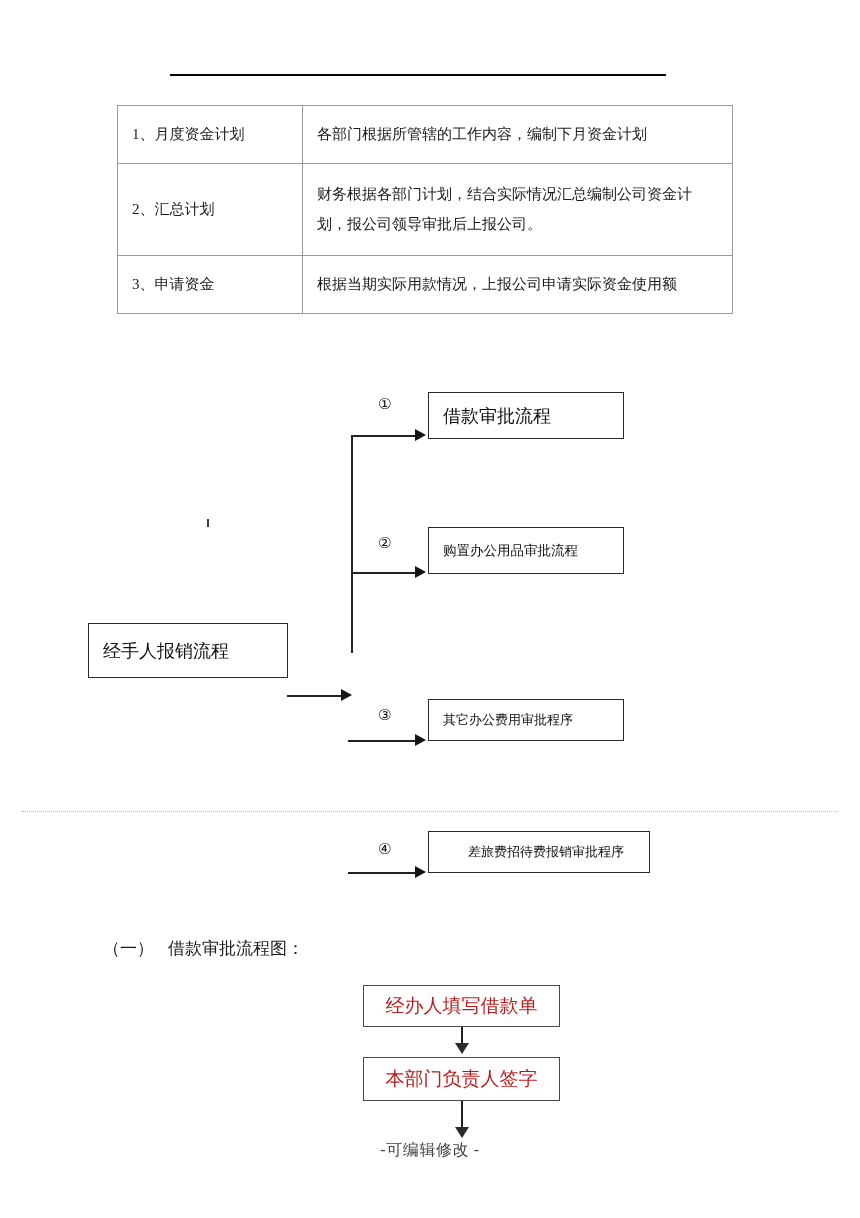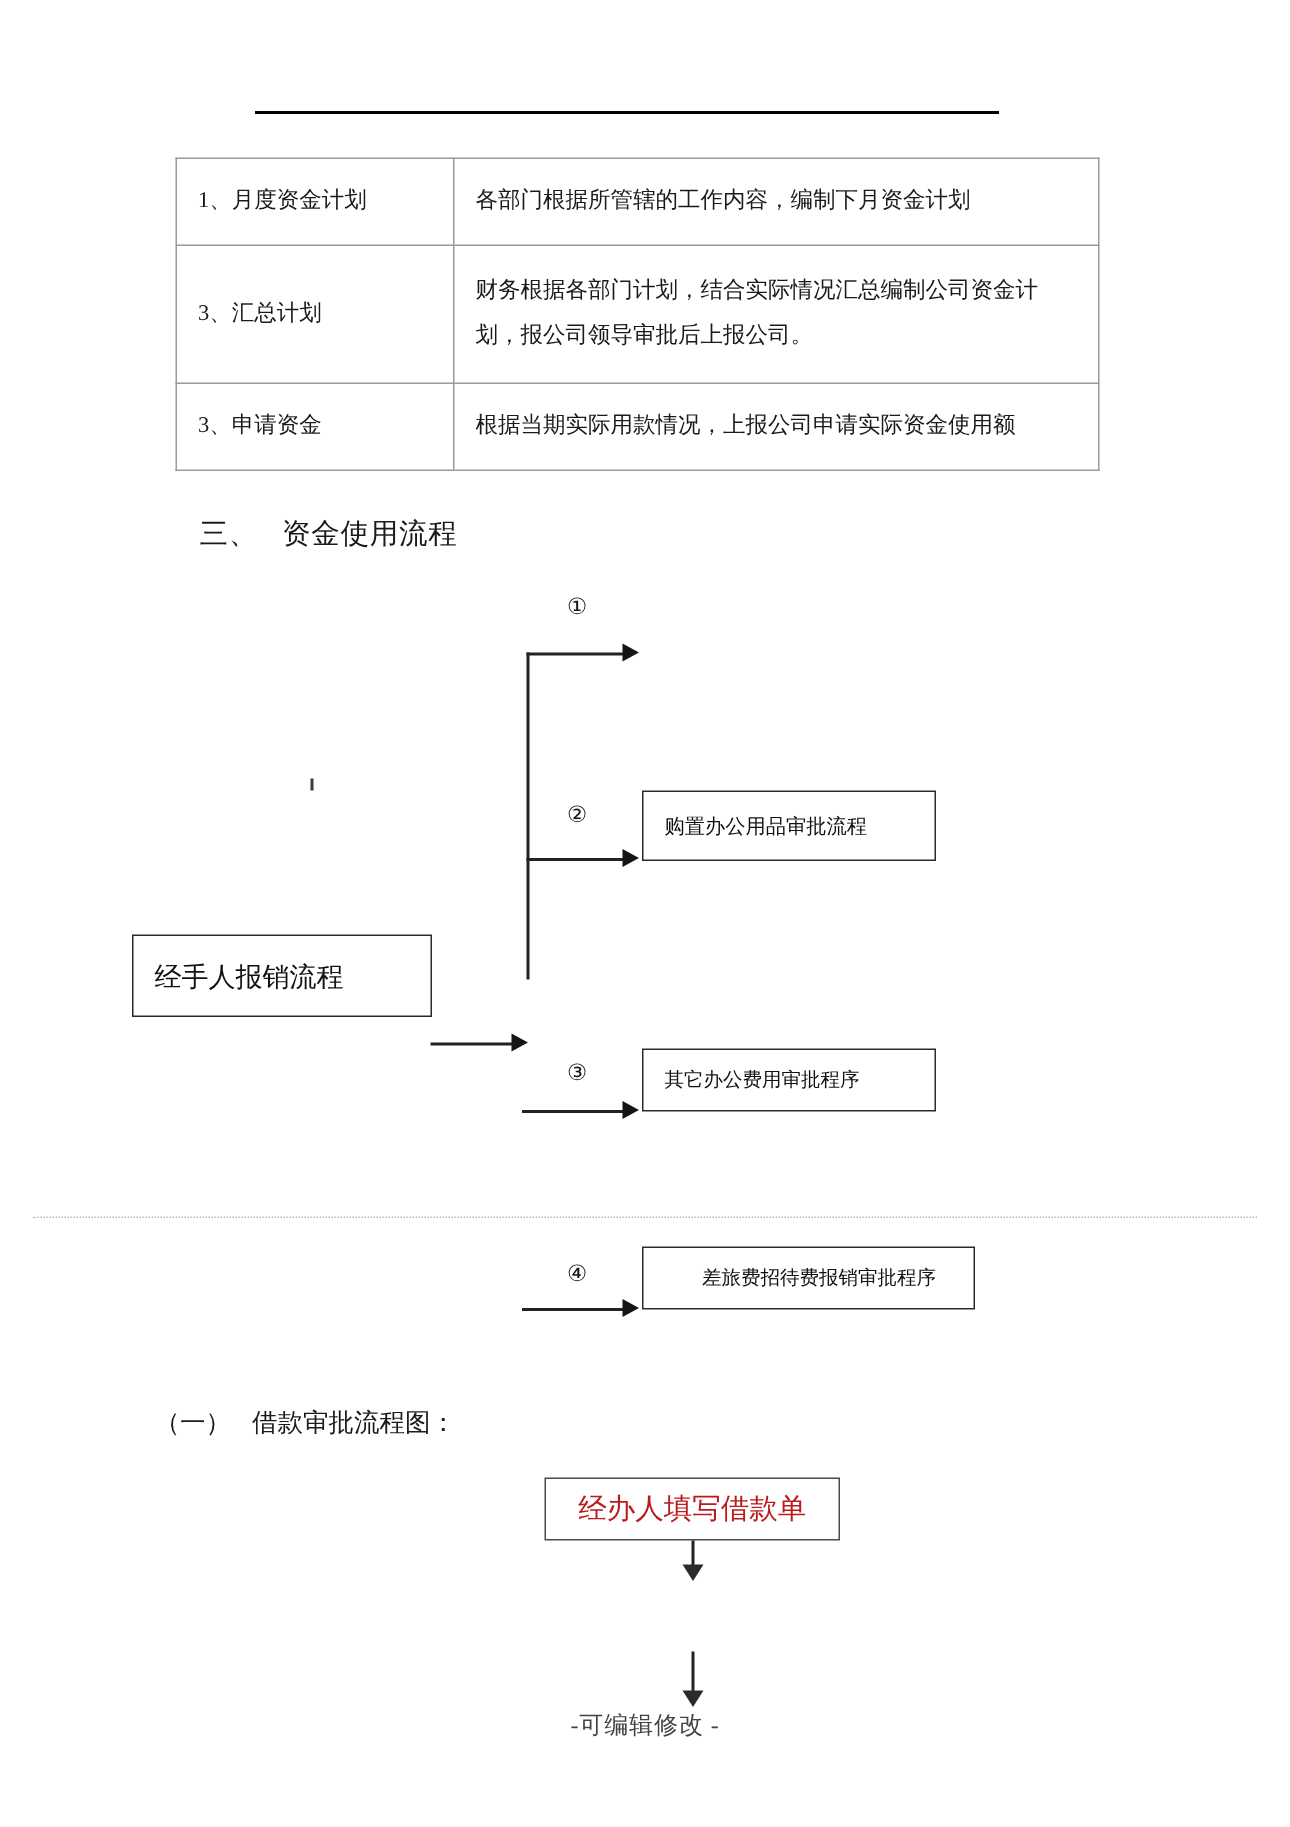--- a/index.html
+++ b/index.html
@@ -221,33 +221,30 @@
 
   <div class="top-rule"></div>
 
   <table class="plan-table">
     <tbody>
       <tr>
         <td class="c-label">1、月度资金计划</td>
         <td class="c-desc">各部门根据所管辖的工作内容，编制下月资金计划</td>
       </tr>
       <tr class="tall">
-        <td class="c-label">3、汇总计划</td>
+        <td class="c-label">2、汇总计划</td>
         <td class="c-desc">财务根据各部门计划，结合实际情况汇总编制公司资金计划，报公司领导审批后上报公司。</td>
       </tr>
       <tr>
         <td class="c-label">3、申请资金</td>
         <td class="c-desc">根据当期实际用款情况，上报公司申请实际资金使用额</td>
       </tr>
     </tbody>
   </table>
 
-  <div class="heading">
-    <span class="num">三、</span><span>资金使用流程</span>
-  </div>
 
   <div class="fbox" id="box-handler">
     <span class="txt">经手人报销流程</span>
   </div>
 
   <div class="vline" id="trunk"></div>
   <div class="hline" id="branch1"></div>
   <div class="arrow-r" id="branch1-head"></div>
   <div class="hline" id="branch2"></div>
   <div class="arrow-r" id="branch2-head"></div>
@@ -256,20 +253,23 @@
   <div class="hline" id="branch3"></div>
   <div class="arrow-r" id="branch3-head"></div>
   <div class="hline" id="branch4"></div>
   <div class="arrow-r" id="branch4-head"></div>
 
   <div class="marker" id="m1">①</div>
   <div class="marker" id="m2">②</div>
   <div class="marker" id="m3">③</div>
   <div class="marker" id="m4">④</div>
 
+  <div class="fbox" id="box-loan">
+    <span class="txt">借款审批流程</span>
+  </div>
   <div class="fbox" id="box-office">
     <span class="txt">购置办公用品审批流程</span>
   </div>
   <div class="fbox" id="box-otherfee">
     <span class="txt">其它办公费用审批程序</span>
   </div>
   <div class="fbox" id="box-travel">
     <span class="txt">差旅费招待费报销审批程序</span>
   </div>
 
@@ -280,18 +280,21 @@
   <div class="subheading">
     <span class="num">（一）</span><span>借款审批流程图：</span>
   </div>
 
   <div class="fbox2" id="box-fill">
     <span class="txt">经办人填写借款单</span>
   </div>
   <div class="vline" id="vb1"></div>
   <div class="arrow-d" id="vb1-head"></div>
 
+  <div class="fbox2" id="box-sign">
+    <span class="txt">本部门负责人签字</span>
+  </div>
   <div class="vline" id="vb2"></div>
   <div class="arrow-d" id="vb2-head"></div>
 
   <div class="footer">-可编辑修改 -</div>
 
 </div>
 
 </body></html>

